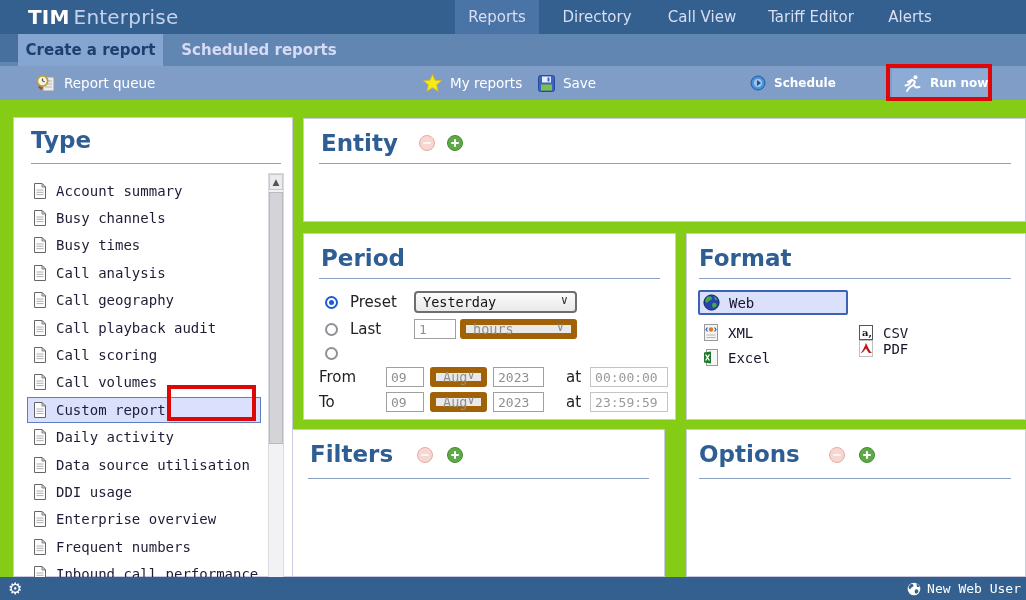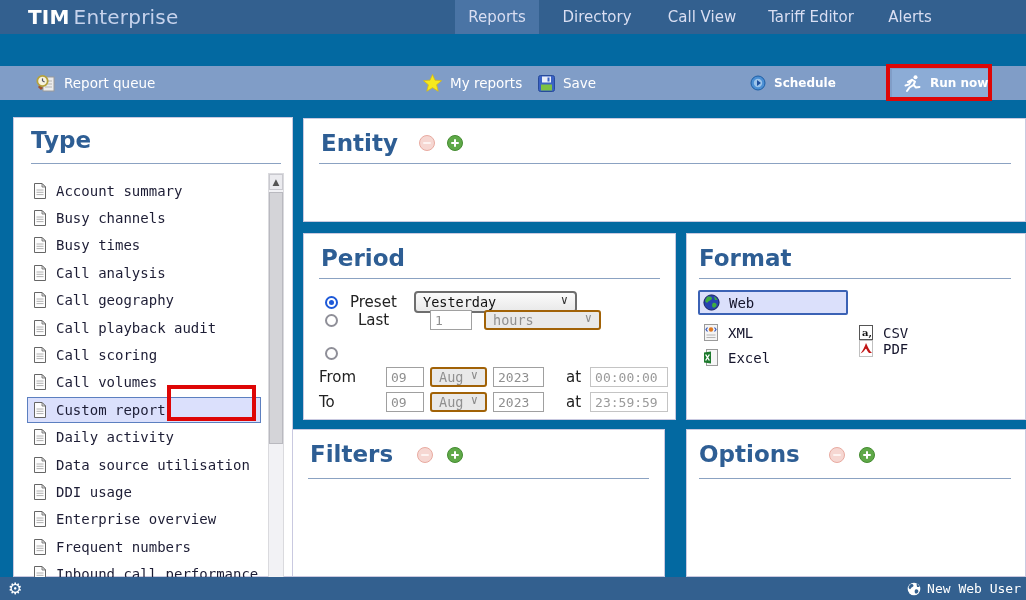--- a/index.html
+++ b/index.html
@@ -1,18 +1,18 @@
 <!DOCTYPE html>
 <html><head>
 <meta charset="utf-8">
 <style>
   * { margin:0; padding:0; box-sizing:border-box; }
   html,body { width:1026px; height:600px; }
   body { font-family:"DejaVu Sans","Liberation Sans",sans-serif; }
-  #app { position:relative; width:1026px; height:600px; overflow:hidden; background:#0369a1; }
+  #app { position:relative; width:1026px; height:600px; overflow:hidden; background:#84cc16; }
 
   
   .topbar { position:absolute; left:0; top:0; width:1026px; height:34px; background:#33608f; }
   .brand { position:absolute; left:28px; top:5px; font-size:20px; color:#fff; letter-spacing:.2px; }
   .brand .tim { font-weight:bold; color:#ffffff; }
   .brand .ent { font-weight:normal; color:#c6d2ec; margin-left:4px; }
   .navtab { position:absolute; top:0; height:34px; line-height:34px; text-align:center;
             color:#d9def2; font-size:15px; cursor:pointer; }
   .navtab.active { background:#4a74a5; }
 
@@ -73,21 +73,21 @@
   .radio { width:13px; height:13px; border-radius:50%; background:#fff; border:2px solid #8f8f98;
            display:inline-block; cursor:pointer; }
   .radio.on { border-color:#1d59d8; position:relative; }
   .radio.on::after { content:""; position:absolute; left:2px; top:2px; width:5px; height:5px;
            border-radius:50%; background:#1d59d8; }
   .flabel { font-size:15px; color:#222; }
   .sel { border:2px solid #6e6e6e; border-radius:4px; background:linear-gradient(#fbfbfb,#e9e9e9);
          font-family:"DejaVu Sans Mono",monospace; font-size:13.5px; color:#111;
          display:flex; align-items:center; justify-content:space-between;
          padding:0 7px; height:22px; cursor:pointer; }
-  .sel.dim { border:2px solid #a16207; background:#e9e9e9; color:#909090; height:20px; border-radius:3px; }
+  .sel.dim { border:6px solid #a16207; background:#e9e9e9; color:#909090; height:20px; border-radius:3px; }
   .chev { font-size:12px; color:#333; line-height:10px; transform:translateY(-2px); }
   .sel.dim .chev { color:#8b8b8b; }
   .tin { border:1px solid #a0a0a0; background:#fff; height:20px;
          font-family:"DejaVu Sans Mono",monospace; font-size:13px; color:#8f8f8f; padding:0 4px; }
   .tin.time { border-color:#c4c4c4; color:#9a9a9a; }
 
   
   .fopt { position:absolute; display:flex; align-items:center; gap:9px; cursor:pointer;
           font-family:"DejaVu Sans Mono",monospace; font-size:14px; color:#15152c; }
   .websel { position:absolute; left:11px; top:56px; width:150px; height:25px;
@@ -111,20 +111,25 @@
     <div class="brand">
       <span class="tim">TIM</span><span class="ent">Enterprise</span>
     </div>
     <div class="navtab active" style="left:455px;width:84px;">Reports</div>
     <div class="navtab" style="left:552px;width:90px;">Directory</div>
     <div class="navtab" style="left:650px;width:104px;">Call View</div>
     <div class="navtab" style="left:762px;width:98px;">Tariff Editor</div>
     <div class="navtab" style="left:868px;width:84px;">Alerts</div>
   </div>
 
+  <div class="tabrow">
+    <div class="corner"></div>
+    <div class="subtab active">Create a report</div>
+    <div class="subtab idle">Scheduled reports</div>
+  </div>
 
   <div class="toolbar">
     <div class="runnow-bg"></div>
 
     <div class="tool" style="left:35px;">
       <svg class="icon" width="21" height="20" viewBox="0 0 21 20">
         <rect x="8" y="4" width="11" height="14" fill="#ececec" stroke="#9a9a9a"></rect>
         <line x1="10" y1="8" x2="17" y2="8" stroke="#b5b5b5"></line>
           <line x1="10" y1="11" x2="17" y2="11" stroke="#b5b5b5"></line>
           <line x1="10" y1="14" x2="17" y2="14" stroke="#b5b5b5"></line>
@@ -357,21 +362,21 @@
 
     <div class="prow" style="left:21px;top:56px;height:24px;gap:12px;">
       <span class="radio on"></span>
       <span class="flabel" style="width:52px;">Preset</span>
       <div class="sel" style="width:163px;">
         <span>Yesterday</span>
         <span class="chev">∨</span>
       </div>
     </div>
 
-    <div class="prow" style="left:21px;top:75px;height:22px;gap:20px;">
+    <div class="prow" style="left:21px;top:84px;height:22px;gap:12px;">
       <span class="radio"></span>
       <span class="flabel" style="width:52px;">Last</span>
       <input class="tin" style="width: 42px;" value="1">
       <div class="sel dim" style="width:117px;margin-left:-8px;">
         <span>hours</span>
         <span class="chev">∨</span>
       </div>
     </div>
 
     <div class="prow" style="left:21px;top:110px;height:18px;">

